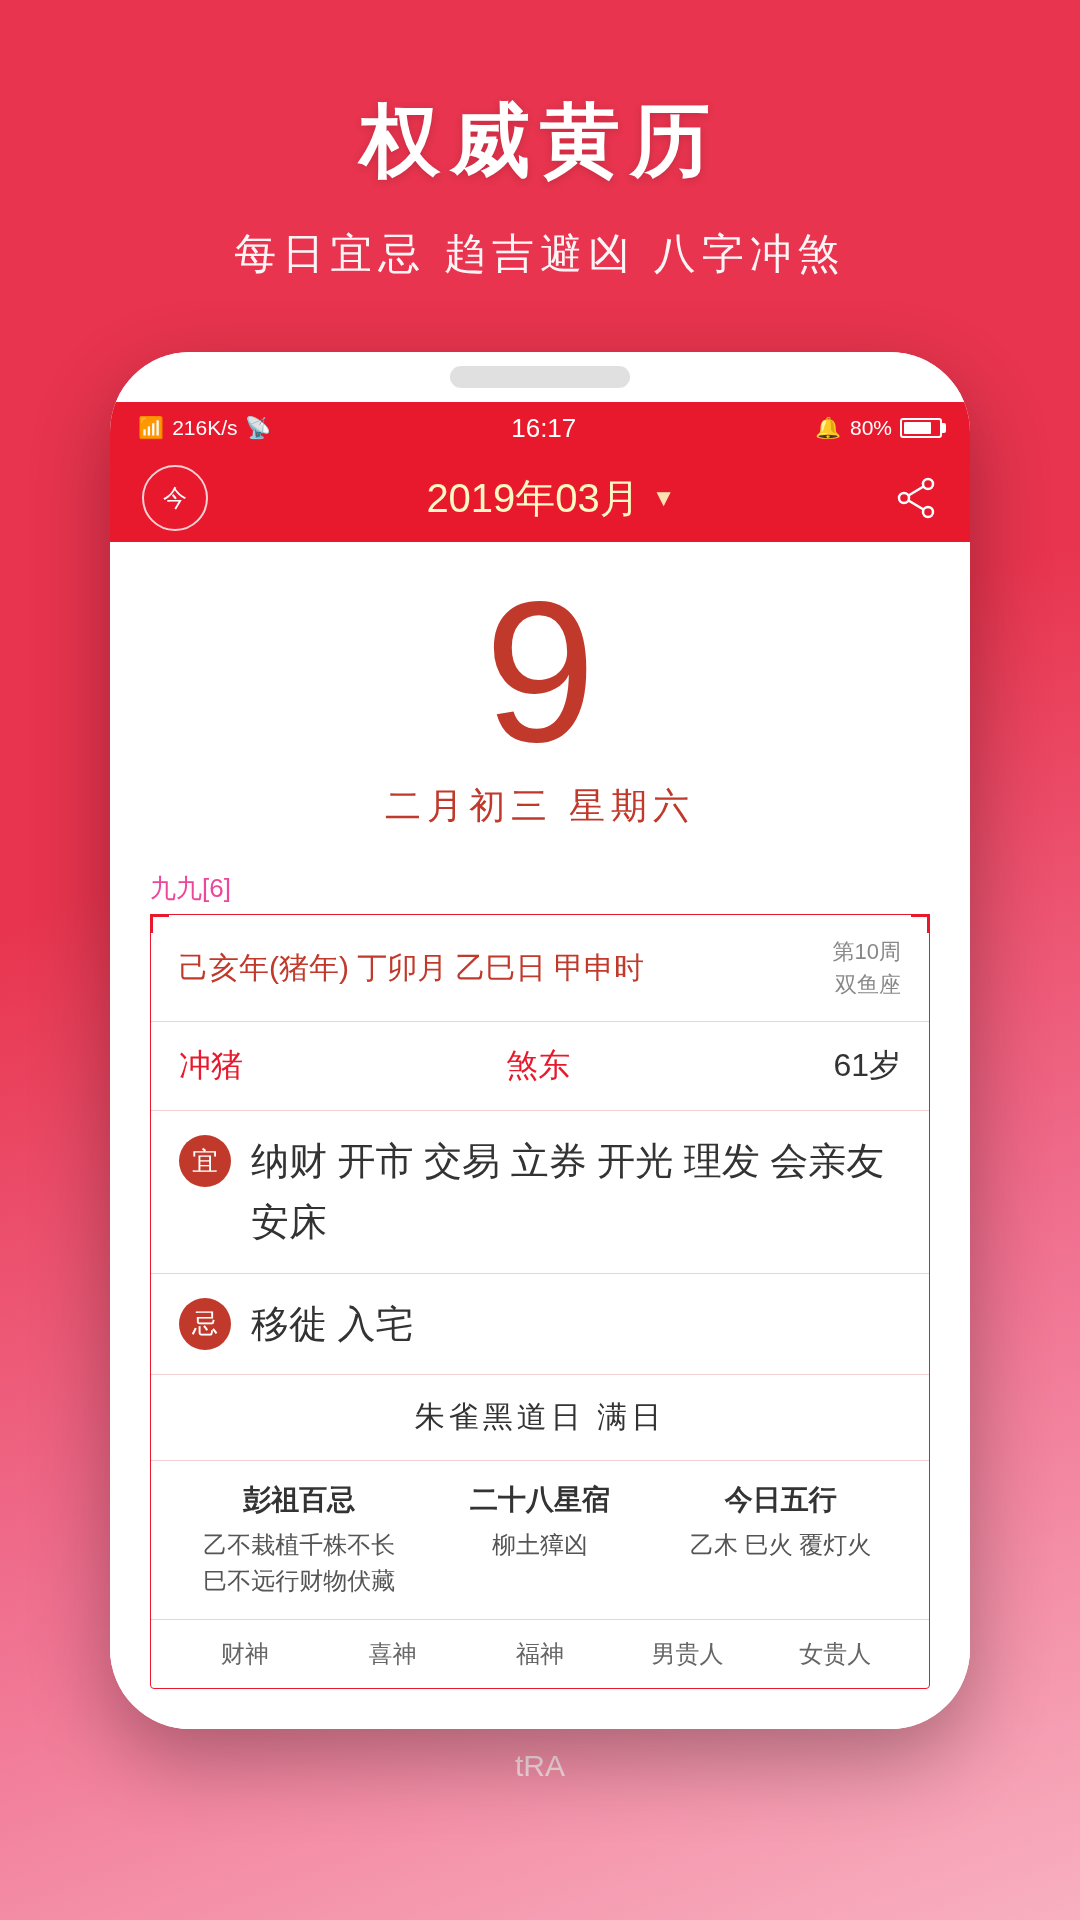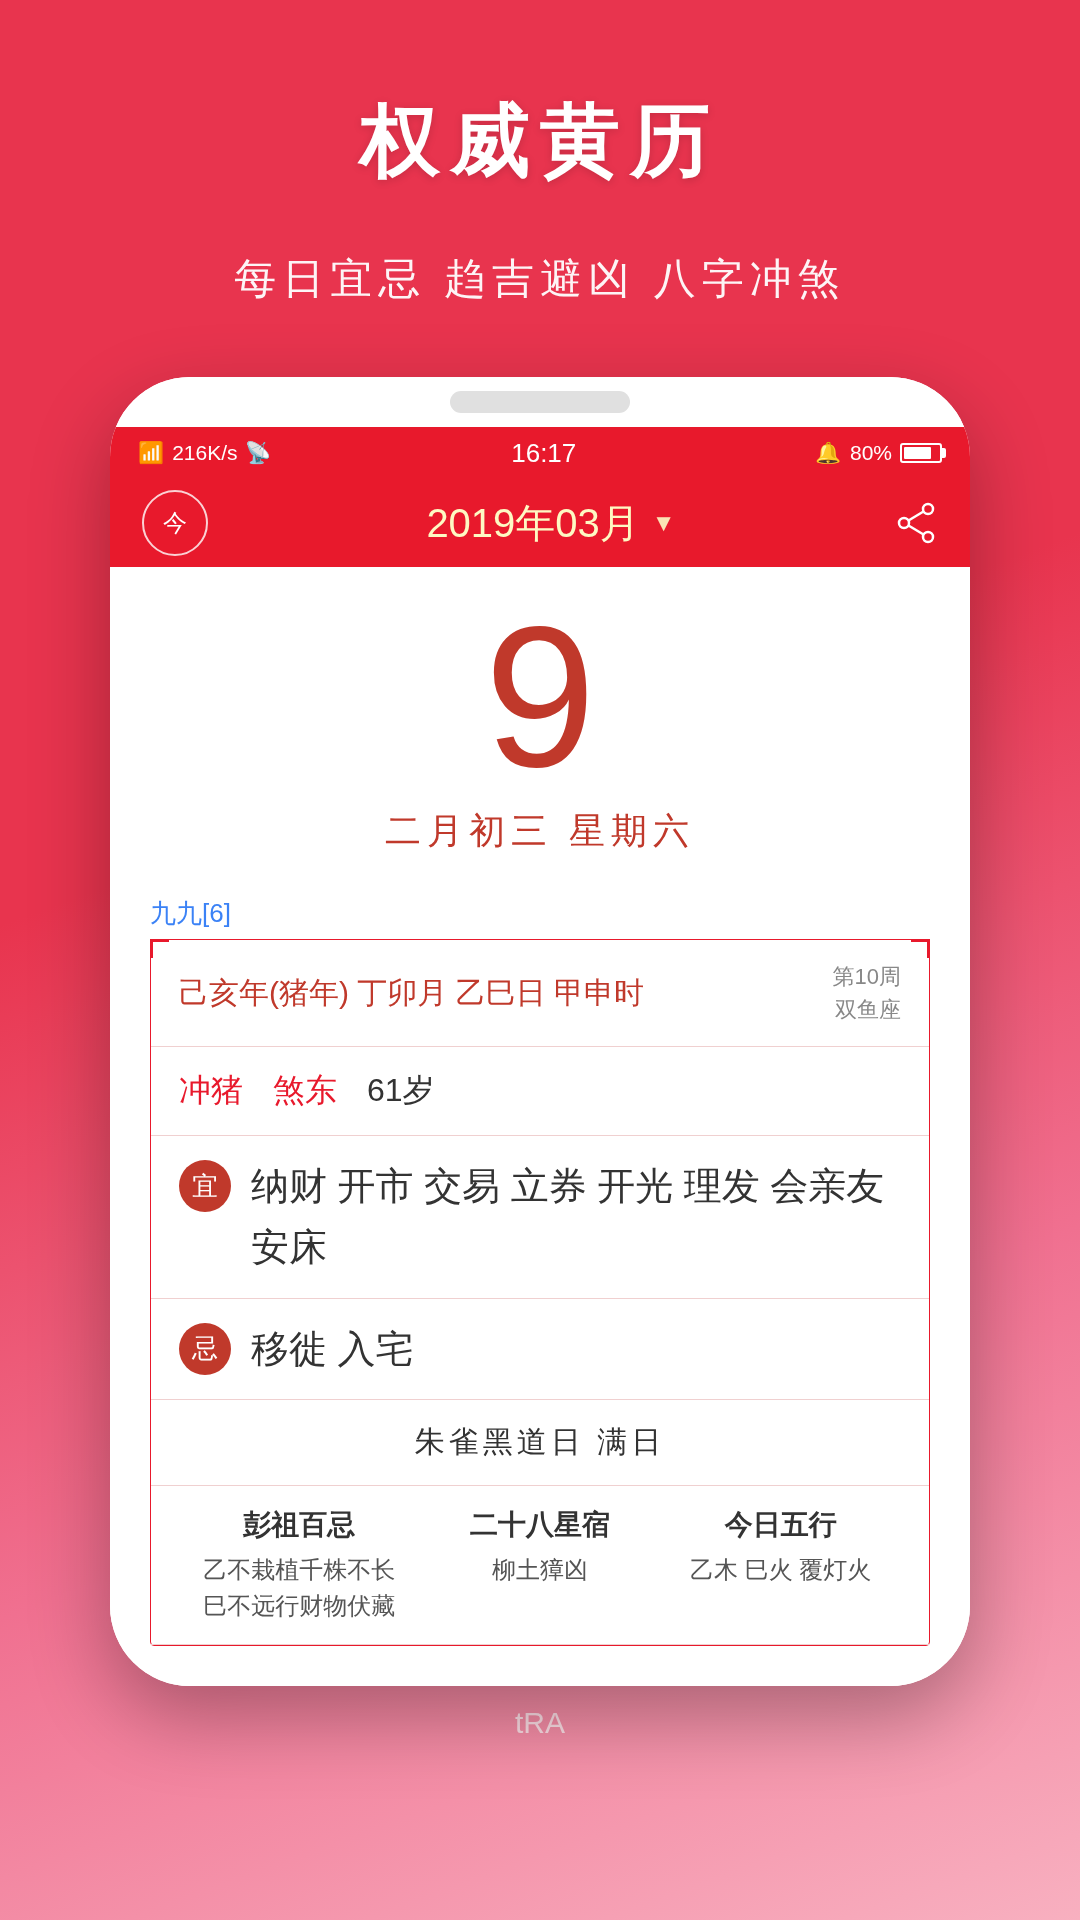--- a/index.html
+++ b/index.html
@@ -33,21 +33,20 @@
       margin-bottom: 30px;
       text-shadow: 0 2px 8px rgba(0,0,0,0.15);
     }
 
     .app-subtitle {
       color: white;
       font-size: 42px;
       font-weight: 400;
       letter-spacing: 6px;
       opacity: 0.95;
-      margin-top: 25px;
     }
 
     .phone-wrapper {
       width: 860px;
       background: white;
       border-radius: 80px;
       box-shadow: 0 30px 80px rgba(0,0,0,0.3);
       overflow: hidden;
       margin-top: 30px;
       position: relative;
@@ -205,21 +204,21 @@
     }
 
     .lunar-date {
       font-size: 36px;
       color: #c0392b;
       letter-spacing: 6px;
     }
 
     
     .nine-nine {
-      color: #3b82f6;
+      color: #ec4899;
       font-size: 26px;
       margin-top: 20px;
       margin-bottom: 8px;
     }
 
     
     .detail-card {
       border: 1.5px solid #e8192c;
       border-radius: 4px;
       padding: 0;
@@ -266,21 +265,21 @@
       color: #888;
       font-size: 22px;
       text-align: right;
       line-height: 1.5;
     }
 
     
     .chong-sha-row {
       display: flex;
       align-items: center;
-      justify-content: flex-start;
+      justify-content: space-between;
       gap: 30px;
       padding: 22px 28px;
       border-bottom: 1px solid #f0d0d0;
       font-size: 32px;
     }
 
     .chong-sha-label {
       color: #e8192c;
       font-weight: 500;
     }
@@ -485,20 +484,37 @@
         <div class="info-grid-item">
           <div class="info-grid-title">二十八星宿</div>
           <div class="info-grid-content">柳土獐凶</div>
         </div>
         <div class="info-grid-item">
           <div class="info-grid-title">今日五行</div>
           <div class="info-grid-content">乙木 巳火 覆灯火</div>
         </div>
       </div>
 
+      <div class="gods-row">
+        <div class="god-item">
+          <span>财神</span>
+        </div>
+        <div class="god-item">
+          <span>喜神</span>
+        </div>
+        <div class="god-item">
+          <span>福神</span>
+        </div>
+        <div class="god-item">
+          <span>男贵人</span>
+        </div>
+        <div class="god-item">
+          <span>女贵人</span>
+        </div>
+      </div>
 
     </div>
 
   </div>
 
 </div>
 
 <div class="bottom-area">
   <span>tRA</span>
 </div>

